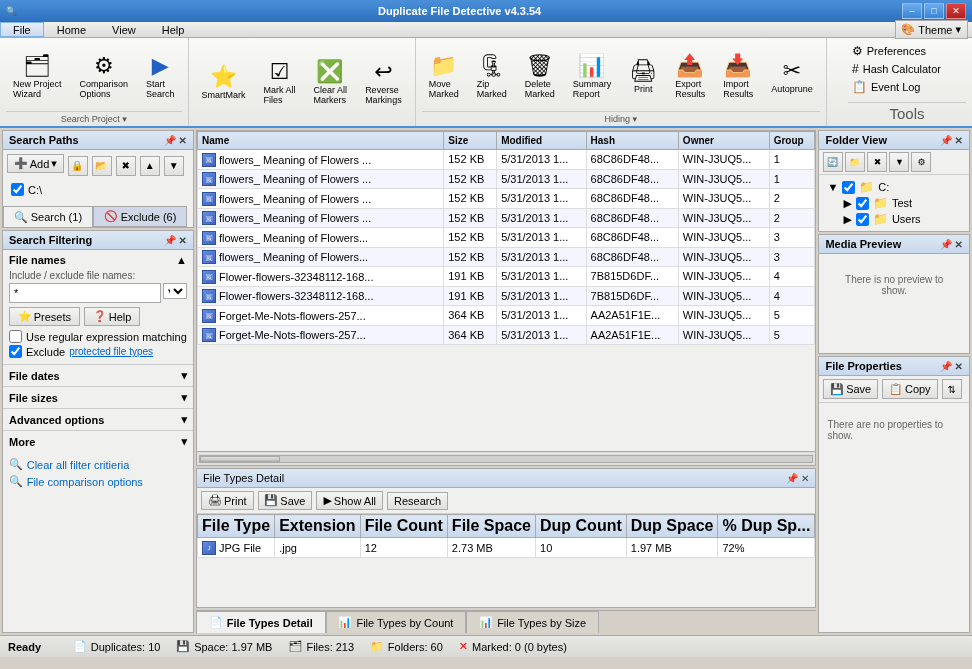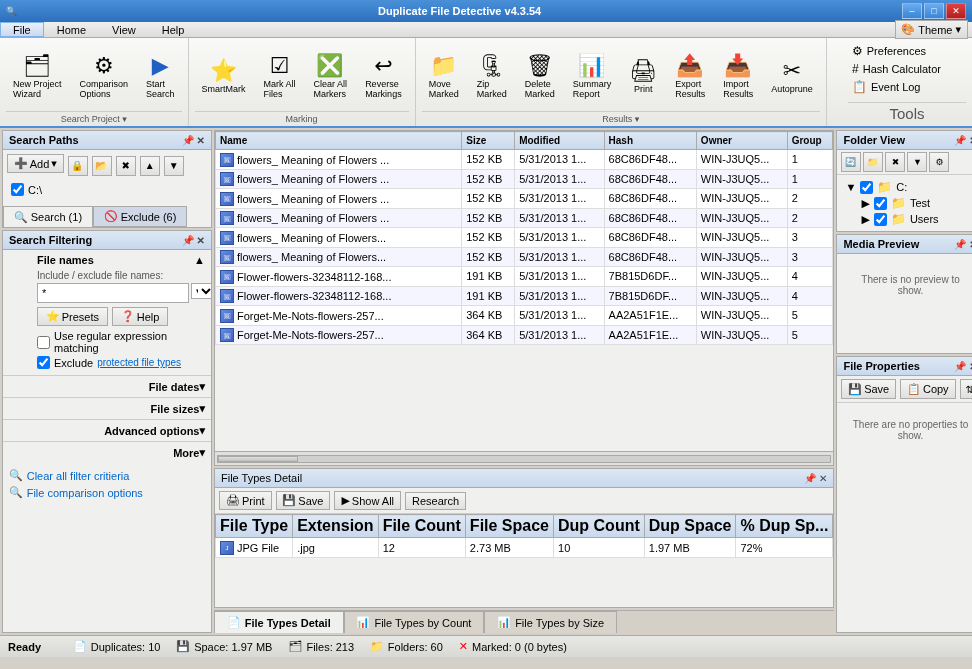--- a/index.html
+++ b/index.html
@@ -139,41 +139,41 @@
       width: 20px; height: 20px; display: flex; align-items: center; justify-content: center;
       background: linear-gradient(to bottom, #f5f5f3, #e0e0de); border: 1px solid #aaa;
       cursor: pointer; font-size: 10px;
     }
     .path-item { display: flex; align-items: center; gap: 4px; padding: 2px 4px; font-size: 11px; }
 
     .tab-bar { display: flex; margin-top: 4px; }
     .tab { padding: 3px 10px; border: 1px solid #aaa; background: #d0d8e8; cursor: pointer; font-size: 10px; display: flex; align-items: center; gap: 3px; }
     .tab.active { background: #f0f0ee; border-bottom: none; }
 
-    .filter-section { padding: 4px 6px; margin-left: 28px; }
+    .filter-section { padding: 4px 6px; }
     .filter-label { display: flex; justify-content: space-between; align-items: center; font-weight: bold; margin-bottom: 4px; }
     .filter-sublabel { font-size: 10px; color: #555; margin-bottom: 2px; }
     .filter-input-row { display: flex; gap: 2px; margin-bottom: 4px; }
     .filter-input { flex: 1; border: 1px solid #aaa; padding: 2px 4px; background: white; font-size: 11px; }
     .filter-select { border: 1px solid #aaa; background: white; font-size: 11px; width: 100%; padding: 2px; margin-bottom: 4px; }
     .filter-btn-row { display: flex; gap: 4px; margin-bottom: 4px; }
     .filter-btn {
       display: flex; align-items: center; gap: 2px;
       background: linear-gradient(to bottom, #f5f5f3, #e0e0de);
       border: 1px solid #aaa; padding: 2px 8px; cursor: pointer; font-size: 11px;
     }
     .filter-check { display: flex; align-items: center; gap: 4px; margin-bottom: 2px; font-size: 10px; }
     .filter-link { color: #0066cc; text-decoration: underline; font-size: 10px; cursor: pointer; text-align: right; }
 
     .collapsible-section {
       border-top: 1px solid #ccc;
       padding: 4px 6px;
     }
     .collapsible-header {
-      display: flex; justify-content: flex-end; align-items: center;
+      display: flex; justify-content: space-between; align-items: center;
       cursor: pointer; font-weight: bold; font-size: 11px;
     }
     .links-section { padding: 6px; }
     .link-item { display: flex; align-items: center; gap: 4px; margin-bottom: 4px; color: #0066cc; cursor: pointer; font-size: 11px; }
 
     
     .center-panel {
       flex: 1;
       display: flex;
       flex-direction: column;
@@ -257,21 +257,21 @@
     .media-preview-panel { flex: 0 0 120px; }
     .no-preview { padding: 20px; text-align: center; color: #666; font-size: 10px; }
 
     .file-props-panel { flex: 1; }
     .props-toolbar { display: flex; gap: 4px; padding: 3px 4px; border-bottom: 1px solid #ccc; }
     .props-btn {
       display: flex; align-items: center; gap: 2px;
       background: linear-gradient(to bottom, #f5f5f3, #e0e0de);
       border: 1px solid #aaa; padding: 2px 6px; cursor: pointer; font-size: 10px;
     }
-    .no-props { padding: 16px 8px; text-align: center; color: #666; font-size: 10px; }
+    .no-props { padding: 16px 8px; color: #666; font-size: 10px; }
 
     
     .status-bar {
       background: linear-gradient(to bottom, #e8e8e4, #d8d8d4);
       border-top: 1px solid #aaa;
       height: 22px;
       display: flex;
       align-items: center;
       padding: 0 8px;
       gap: 16px;
@@ -341,21 +341,20 @@
       </div>
       <div class="ribbon-btn">
         <span class="icon">❎</span>
         <span class="label">Clear All<br>Markers</span>
       </div>
       <div class="ribbon-btn">
         <span class="icon">↩</span>
         <span class="label">Reverse<br>Markings</span>
       </div>
     </div>
-    <div class="ribbon-group-label">Marking</div>
   </div>
 
   <div class="ribbon-group">
     <div class="ribbon-buttons">
       <div class="ribbon-btn">
         <span class="icon">📁</span>
         <span class="label">Move<br>Marked</span>
       </div>
       <div class="ribbon-btn">
         <span class="icon">🗜</span>
@@ -379,21 +378,21 @@
       </div>
       <div class="ribbon-btn">
         <span class="icon">📥</span>
         <span class="label">Import<br>Results</span>
       </div>
       <div class="ribbon-btn">
         <span class="icon">✂</span>
         <span class="label">Autoprune</span>
       </div>
     </div>
-    <div class="ribbon-group-label">Results ▾</div>
+    <div class="ribbon-group-label">Hiding ▾</div>
   </div>
 
   <div class="right-tools">
     <div class="right-tool-item">
       <span class="icon">⚙</span>
       <span>Preferences</span>
     </div>
     <div class="right-tool-item">
       <span class="icon">#</span>
       <span>Hash Calculator</span>

